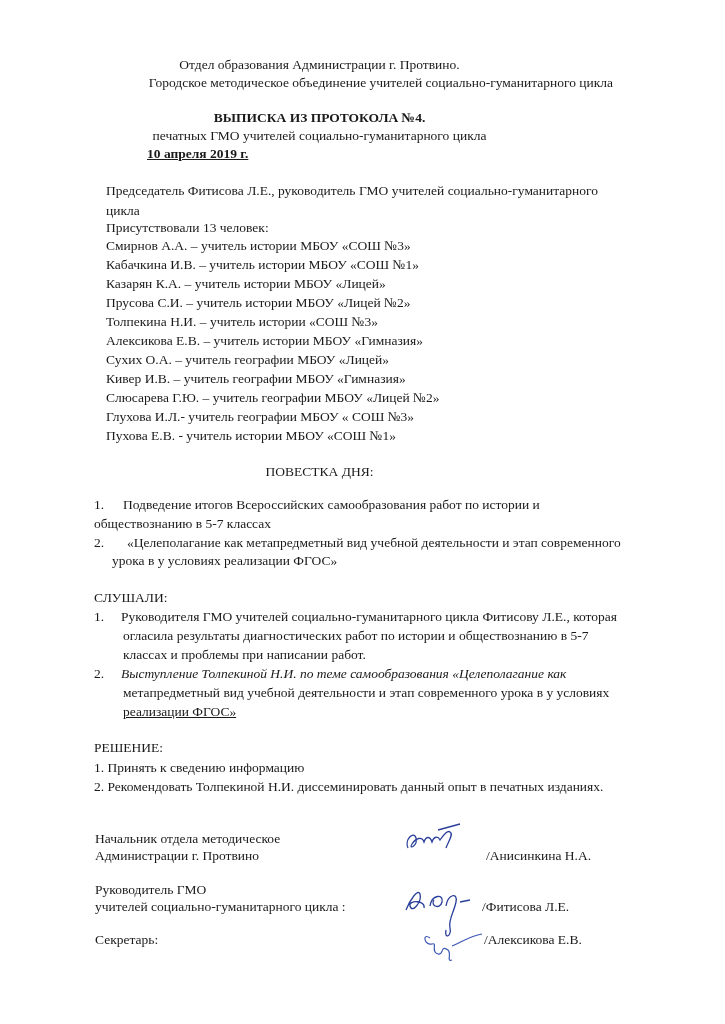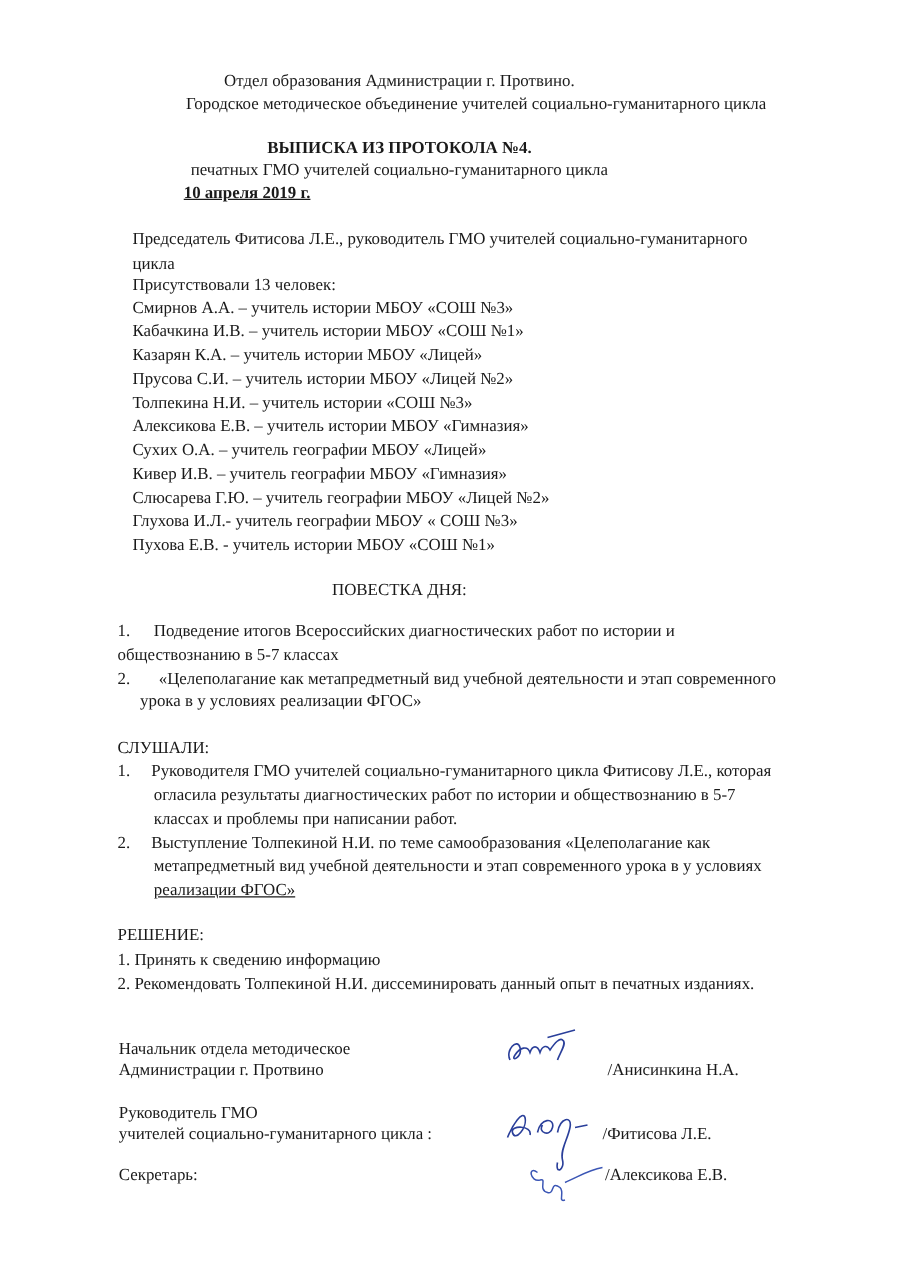--- a/index.html
+++ b/index.html
@@ -39,35 +39,35 @@
     <div class="line" style="top:352px;">Сухих О.А. – учитель географии МБОУ «Лицей»</div>
     <div class="line" style="top:371px;">Кивер И.В. – учитель географии МБОУ «Гимназия»</div>
     <div class="line" style="top:390px;">Слюсарева Г.Ю.  – учитель географии МБОУ «Лицей №2»</div>
     <div class="line" style="top:409px;text-align:right;">Глухова И.Л.- учитель географии МБОУ « СОШ №3»</div>
     <div class="line" style="top:428px;">Пухова Е.В. - учитель истории  МБОУ «СОШ №1»</div>
   </div>
 
   <div class="abs center" style="top:464px;">ПОВЕСТКА  ДНЯ:</div>
   <div>
     <div class="abs" style="top:497px; left:94px;">1.</div>
-    <div class="abs" style="top:497px; left:123px;">Подведение итогов Всероссийских  диагностических работ по истории и</div>
+    <div class="abs" style="top:497px; left:123px;">Подведение итогов Всероссийских  самообразования работ по истории и</div>
     <div class="abs" style="top:516px; left:94px;">обществознанию в 5-7 классах</div>
     <div class="abs" style="top:535px; left:94px;">2.</div>
     <div class="abs" style="top:535px; left:127px;">«Целеполагание как метапредметный вид учебной деятельности и  этап современного</div>
     <div class="abs" style="top:553px; left:112px;">урока в у условиях реализации ФГОС»</div>
   </div>
 
   <div class="abs" style="top:590px; left:94px;">СЛУШАЛИ:</div>
   <div>
     <div class="abs" style="top:609px; left:94px;">1.</div>
     <div class="abs" style="top:609px; left:121px;">Руководителя ГМО учителей социально-гуманитарного цикла Фитисову Л.Е., которая</div>
     <div class="abs" style="top:628px; left:123px;">огласила результаты диагностических работ по истории и обществознанию в 5-7</div>
     <div class="abs" style="top:647px; left:123px;">классах и проблемы при написании работ.</div>
     <div class="abs" style="top:666px; left:94px;">2.</div>
-    <div class="abs" style="top:666px; left:121px;">Выступление Толпекиной Н.И. по теме самообразования  «Целеполагание как</div>
+    <div class="abs" style="top:666px; left:121px;font-style:italic;">Выступление Толпекиной Н.И. по теме самообразования  «Целеполагание как</div>
     <div class="abs" style="top:685px; left:123px;">метапредметный вид учебной деятельности и  этап современного урока в у условиях</div>
     <div class="abs" style="top:704px; left:123px;text-decoration:underline;">реализации ФГОС»</div>
   </div>
 
   <div class="abs" style="top:740px; left:94px;">РЕШЕНИЕ:</div>
   <div class="abs" style="top:760px; left:94px;">1. Принять к сведению информацию</div>
   <div class="abs" style="top:779px; left:94px;">2. Рекомендовать Толпекиной Н.И.  диссеминировать данный опыт в печатных изданиях.</div>
 
   <div>
     <div class="abs" style="top:831px; left:95px;">Начальник отдела методическое</div>

